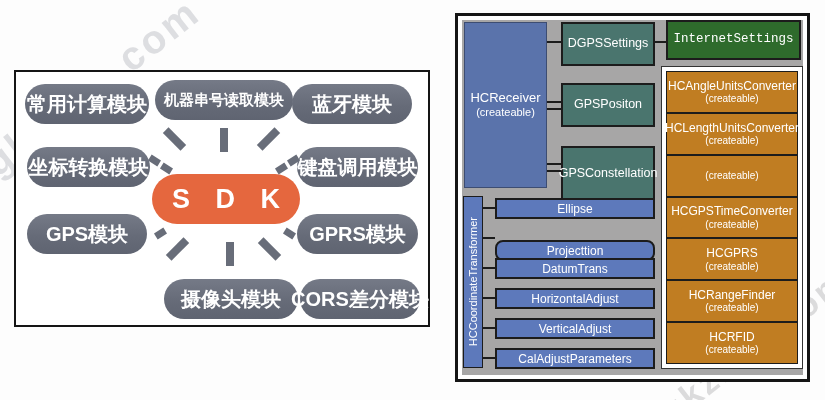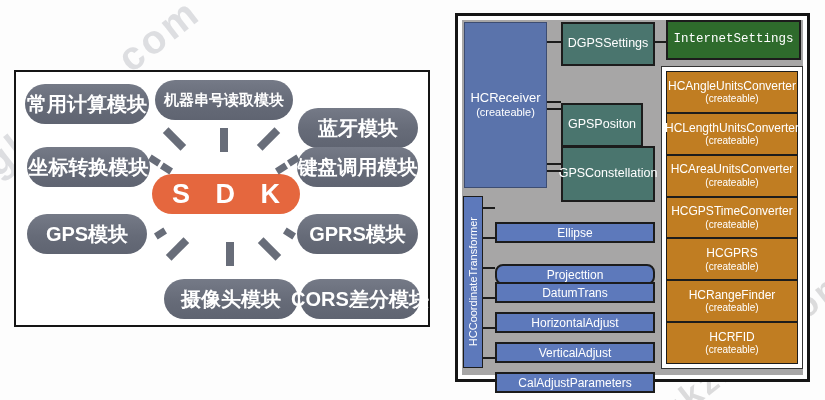--- a/index.html
+++ b/index.html
@@ -25,30 +25,30 @@
   }
   .pill{
     position:absolute;height:40px;border-radius:20px;
     background:linear-gradient(180deg,#757a87 0%,#666b78 55%,#5f6471 100%);
     color:#ffffff;font-weight:bold;font-size:20px;
     display:flex;align-items:center;justify-content:center;
     white-space:nowrap;box-sizing:border-box;
   }
   .p0{left:9px;top:12px;width:124px;}
   .p1{left:139px;top:8px;width:138px;font-size:15px;}
-  .p2{left:282px;top:12px;width:120px;margin-top:24px;}
+  .p2{left:276px;top:12px;width:120px;}
   .p3{left:11px;top:75px;width:123px;}
   .p4{left:281px;top:75px;width:121px;}
   .p5{left:11px;top:142px;width:120px;}
   .p6{left:281px;top:142px;width:121px;}
   .p7{left:14px;top:207px;width:118px;}
   .p8{left:148px;top:207px;width:134px;}
   .p9{left:284px;top:207px;width:120px;}
   .sdk-center{
-    position:absolute;left:136px;top:102px;width:148px;height:40px;
+    position:absolute;left:136px;top:102px;width:148px;height:50px;
     border-radius:25px;background:#e5673e;color:#ffffff;
     display:flex;align-items:center;justify-content:center;
     font-size:27px;font-weight:bold;letter-spacing:9px;text-indent:9px;
   }
   .ray{position:absolute;background:#686d79;}
   .r-tl{left:146px;top:63px;width:25px;height:8px;transform:rotate(45deg);}
   .r-t {left:204px;top:56px;width:8px;height:24px;}
   .r-tr{left:240px;top:63px;width:25px;height:8px;transform:rotate(-45deg);}
   .d-l1{left:133px;top:85px;width:11px;height:7px;transform:rotate(32deg);}
   .d-l2{left:145px;top:93px;width:11px;height:7px;transform:rotate(32deg);}
@@ -69,21 +69,21 @@
   .gray-area{position:relative;width:341px;height:355px;background:#a7a6a6;}
   .cbox{
     position:absolute;box-sizing:border-box;color:#ffffff;
     display:flex;flex-direction:column;align-items:center;justify-content:center;
     text-align:center;line-height:1.25;
   }
   .receiver{left:2px;top:2px;width:83px;height:166px;background:#5a73ab;border:1px solid #3d4d72;font-size:13px;}
   .receiver .sub{font-size:11px;}
   .teal{background:#4a756e;border:2px solid #1c1c1c;font-size:12.5px;}
   .dgps{left:99px;top:2px;width:94px;height:44px;}
-  .gpspos{left:99px;top:63px;width:82px;height:44px;margin-top:20px;}
+  .gpspos{left:99px;top:63px;width:94px;height:44px;}
   .gpscon{left:99px;top:126px;width:94px;height:56px;}
   .internet{left:204px;top:0px;width:135px;height:40px;background:#2e6b2c;border:2px solid #1c1c1c;font-size:12.5px;font-family:Liberation Mono, monospace;}
   .white-col{
     position:absolute;left:199px;top:46px;width:142px;height:303px;
     background:#ffffff;border:1px solid #333333;box-sizing:border-box;
     display:flex;flex-direction:column;padding:4px;
   }
   .orange{
     flex:1;background:#c07d22;border:1px solid #1c1c1c;box-sizing:border-box;
     color:#ffffff;display:flex;flex-direction:column;align-items:center;justify-content:center;
@@ -93,21 +93,21 @@
   .transformer{
     position:absolute;left:1px;top:176px;width:20px;height:172px;
     background:#5d79bb;border:1px solid #1c1c1c;box-sizing:border-box;
     color:#ffffff;font-size:11px;
     display:flex;align-items:center;justify-content:center;
   }
   .transformer span{writing-mode:vertical-rl;transform:rotate(180deg);white-space:nowrap;}
   .row{
     position:absolute;left:33px;width:160px;height:21px;
     background:#5d79bb;border:2px solid #1c1c1c;box-sizing:border-box;
-    color:#ffffff;font-size:12px;display:flex;align-items:center;justify-content:center;margin-top:24px;
+    color:#ffffff;font-size:12px;display:flex;align-items:center;justify-content:center;
   }
   .row0{top:178px;} .row1{top:220px;border-radius:8px;} .row2{top:238px;}
   .row3{top:268px;} .row4{top:298px;} .row5{top:328px;}
   .conn{position:absolute;background:#1c1c1c;height:2px;}
   .c-dgps{left:85px;top:21px;width:14px;}
   .c-pos1{left:85px;top:81px;width:14px;}
   .c-pos2{left:85px;top:88px;width:14px;}
   .c-con1{left:85px;top:143px;width:14px;}
   .c-con2{left:85px;top:150px;width:14px;}
   .c-int{left:193px;top:21px;width:11px;}
@@ -168,21 +168,20 @@
     <div class="white-col">
       <div class="orange">
         <span>HCAngleUnitsConverter</span>
         <span class="sub">(createable)</span>
       </div>
       <div class="orange">
         <span>HCLengthUnitsConverter</span>
         <span class="sub">(createable)</span>
       </div>
       <div class="orange">
-        <span>HCAreaUnitsConverter</span>
         <span class="sub">(createable)</span>
       </div>
       <div class="orange">
         <span>HCGPSTimeConverter</span>
         <span class="sub">(createable)</span>
       </div>
       <div class="orange">
         <span>HCGPRS</span>
         <span class="sub">(createable)</span>
       </div>

